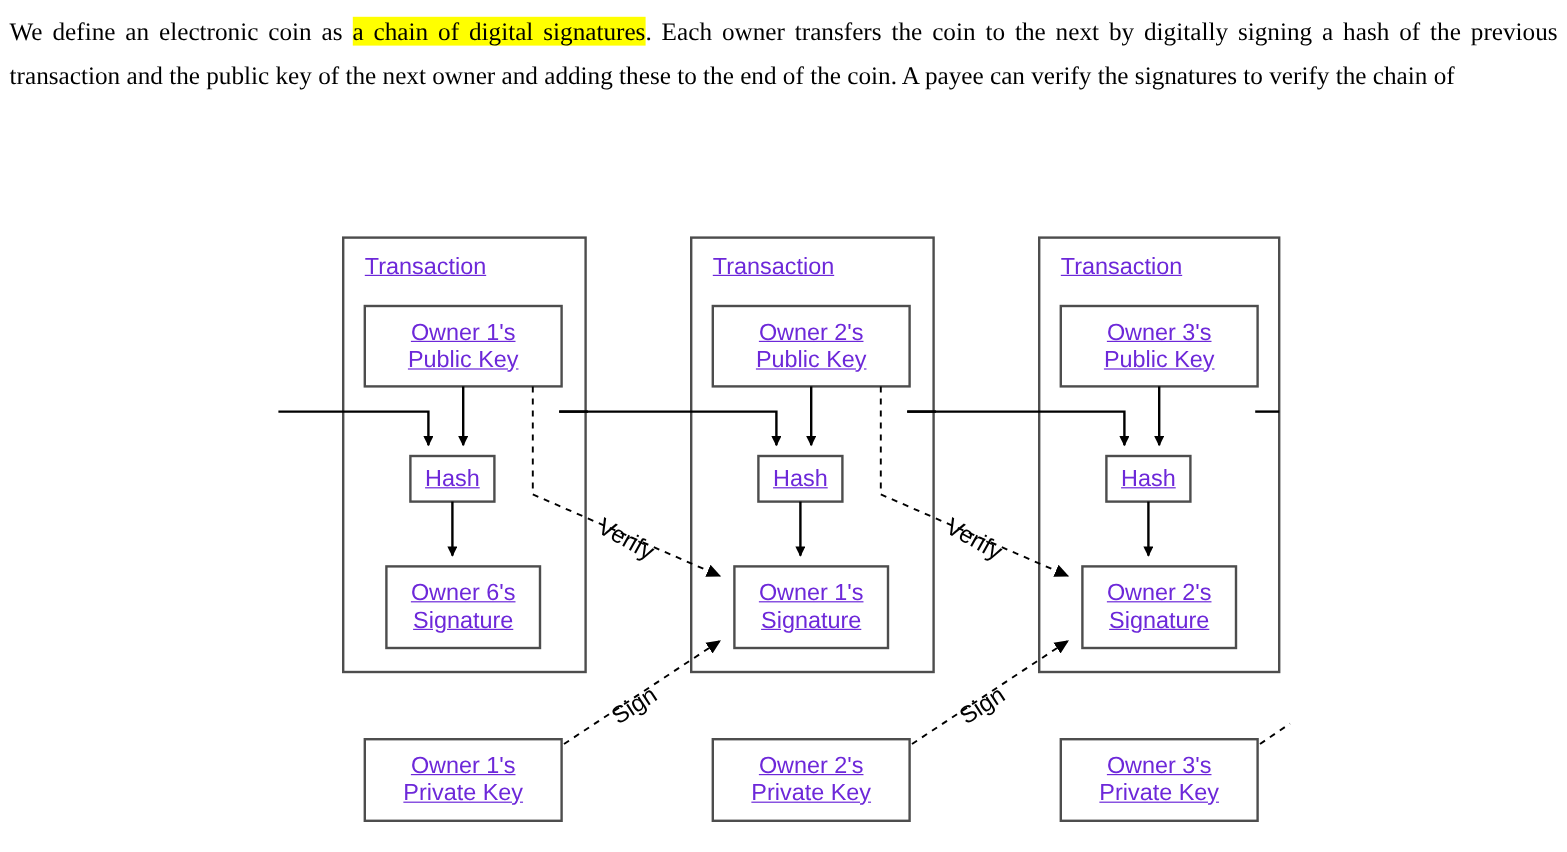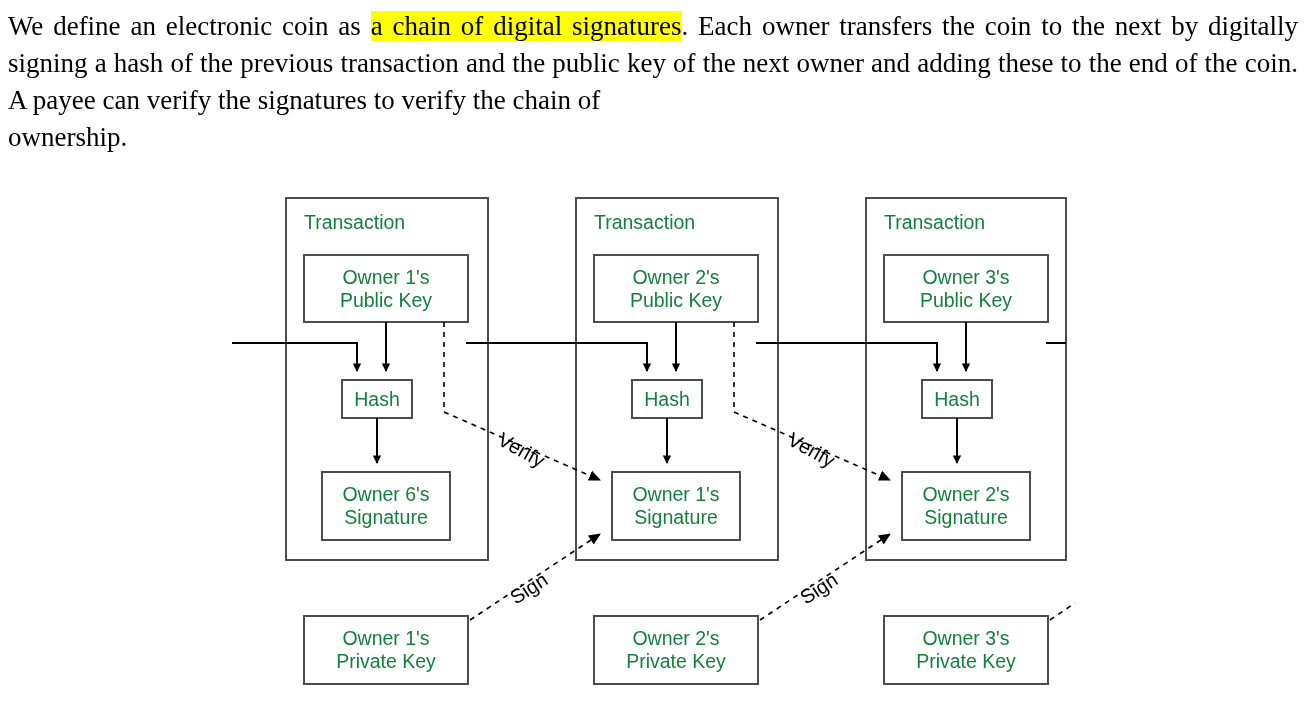--- a/index.html
+++ b/index.html
@@ -14,21 +14,21 @@
     color: #000;
   }
 
   
   #paragraph {
     position: absolute;
     left: 8px;
     top: 8px;
     width: 1290px;
     font-family: "Liberation Serif", "DejaVu Serif", serif;
-    font-size: 27px;
+    font-size: 21px;
     line-height: 37px;
     text-align: justify;
     text-justify: inter-word;
     color: #000;
   }
   #paragraph .hl {
     background: #ffff00;
   }
   #paragraph .lastline {
     display: block;
@@ -42,44 +42,44 @@
     width: 1306px; height: 710px;
     pointer-events: none;
   }
   #diagram svg { display: block; }
 
   .dg-label {
     position: absolute;
     font-family: "Liberation Sans", "DejaVu Sans", sans-serif;
     font-size: 19.5px;
     line-height: 23px;
-    color: #15803d;
+    color: #6d28d9;
     text-align: center;
     white-space: pre-line;
+    text-decoration: underline;
   }
   .dg-box-label {
     display: flex;
     align-items: center;
     justify-content: center;
   }
   .rot-label {
     position: absolute;
     font-family: "Liberation Sans", "DejaVu Sans", sans-serif;
     font-size: 20px;
     color: #000;
     white-space: nowrap;
     transform-origin: left top;
   }
 </style>
 </head>
 <body>
 
 <div id="paragraph">
   <span>We define an electronic coin as </span><span class="hl">a chain of digital signatures</span><span>.  Each owner transfers the coin to the next by digitally signing a hash of the previous transaction and the public key of the next owner and adding these to the end of the coin.  A payee can verify the signatures to verify the chain of</span>
-  <span class="lastline">ownership.</span>
 </div>
 
 <div id="diagram">
   <svg width="1306" height="710" viewBox="0 0 1306 710" xmlns="http://www.w3.org/2000/svg">
     <defs>
       <marker id="arrowSolid" markerWidth="9" markerHeight="9" refX="7.6" refY="4.2" orient="auto" markerUnits="userSpaceOnUse">
         <path d="M0,0 L8.5,4.2 L0,8.4 z" fill="#000000"></path>
       </marker>
       <marker id="arrowDash" markerWidth="13" markerHeight="13" refX="11" refY="6" orient="auto" markerUnits="userSpaceOnUse">
         <path d="M0,0.6 L12,6 L0,11.4 z" fill="#000000"></path>

